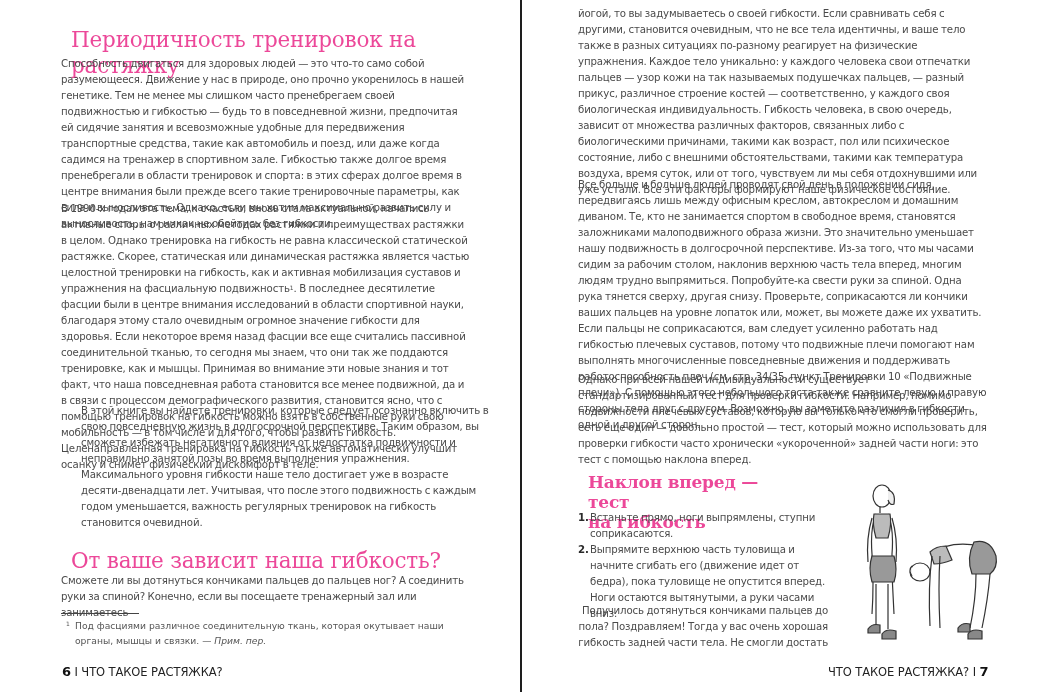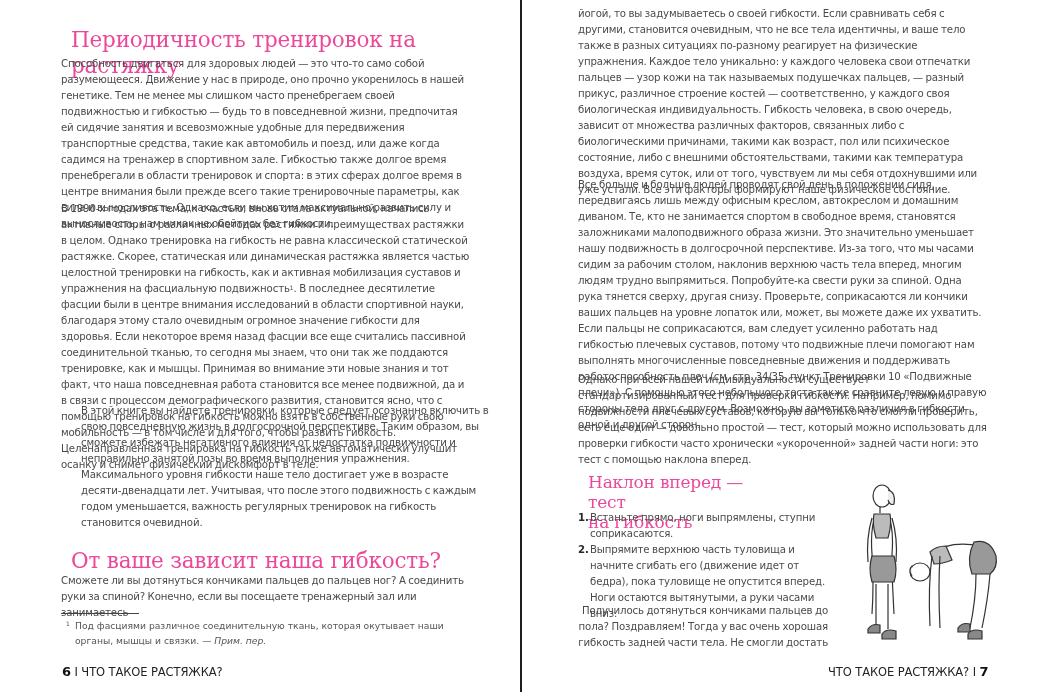--- a/index.html
+++ b/index.html
@@ -62,21 +62,21 @@
   <div class="col-right" style="top:6px;">
     <p class="p">йогой, то вы задумываетесь о своей гибкости. Если сравнивать себя с другими, становится очевидным, что не все тела идентичны, и ваше тело также в разных ситуациях по-разному реагирует на физические упражнения. Каждое тело уникально: у каждого человека свои отпечатки пальцев — узор кожи на так называемых подушечках пальцев, — разный прикус, различное строение костей — соответственно, у каждого своя биологическая индивидуальность. Гибкость человека, в свою очередь, зависит от множества различных факторов, связанных либо с биологическими причинами, такими как возраст, пол или психическое состояние, либо с внешними обстоятельствами, такими как температура воздуха, время суток, или от того, чувствуем ли мы себя отдохнувшими или уже устали. Все эти факторы формируют наше физическое состояние.</p>
   </div>
   <div class="col-right" style="top:177px;">
     <p class="p">Все больше и больше людей проводят свой день в положении сидя, передвигаясь лишь между офисным креслом, автокреслом и домашним диваном. Те, кто не занимается спортом в свободное время, становятся заложниками малоподвижного образа жизни. Это значительно уменьшает нашу подвижность в долгосрочной перспективе. Из-за того, что мы часами сидим за рабочим столом, наклонив верхнюю часть тела вперед, многим людям трудно выпрямиться. Попробуйте-ка свести руки за спиной. Одна рука тянется сверху, другая снизу. Проверьте, соприкасаются ли кончики ваших пальцев на уровне лопаток или, может, вы можете даже их ухватить. Если пальцы не соприкасаются, вам следует усиленно работать над гибкостью плечевых суставов, потому что подвижные плечи помогают нам выполнять многочисленные повседневные движения и поддерживать работоспособность плеч (см. стр. 34/35, пункт Тренировки 10 «Подвижные плечи»). С помощью этого небольшого теста также сравните левую и правую стороны тела друг с другом. Возможно, вы заметите различия в гибкости одной и другой сторон.</p>
   </div>
   <div class="col-right" style="top:372px;">
     <p class="p">Однако при всей нашей индивидуальности существует стандартизированный тест для проверки гибкости. Например, помимо подвижности плечевых суставов, которую вы только что смогли проверить, есть еще один — довольно простой — тест, который можно использовать для проверки гибкости часто хронически «укороченной» задней части ноги: это тест с помощью наклона вперед.</p>
   </div>
   <div class="col-right" style="top:462px; width:200px;">
-    <h2 class="h1" style="font-size:17px; line-height:20px;"><span>Наклон вперед — тест</span><br><span>на гибкость</span></h2>
+    <h2 class="h1" style="font-size:17px; line-height:20px;font-weight:bold;"><span>Наклон вперед — тест</span><br><span>на гибкость</span></h2>
   </div>
   <div class="col-right" style="top:510px; width:250px;">
     <ol class="steps">
       <li><span class="num">1.</span><span>Встаньте прямо, ноги выпрямлены, ступни соприкасаются.</span></li>
       <li><span class="num">2.</span><span>Выпрямите верхнюю часть туловища и начните сгибать его (движение идет от бедра), пока туловище не опустится вперед. Ноги остаются вытянутыми, а руки часами вниз.</span></li>
     </ol>
   </div>
   <div class="col-right" style="top:603px; width:250px;text-align:right;">
     <p class="p">Получилось дотянуться кончиками пальцев до пола? Поздравляем! Тогда у вас очень хорошая гибкость задней части тела. Не смогли достать</p>
   </div>

